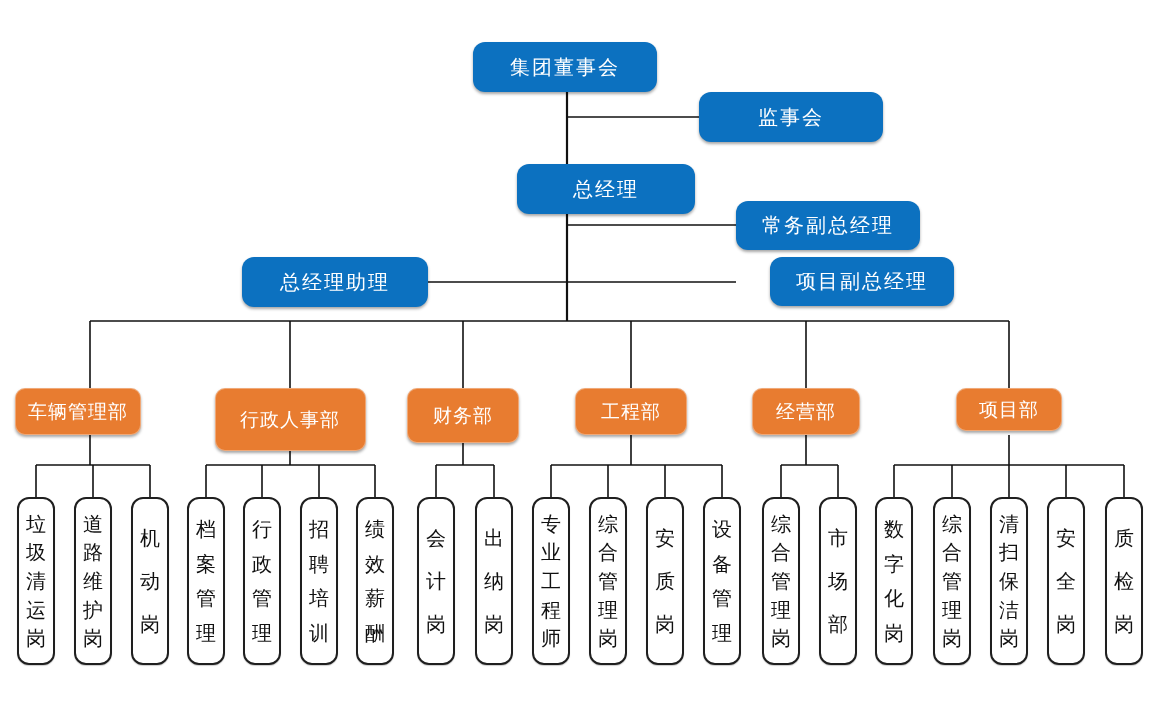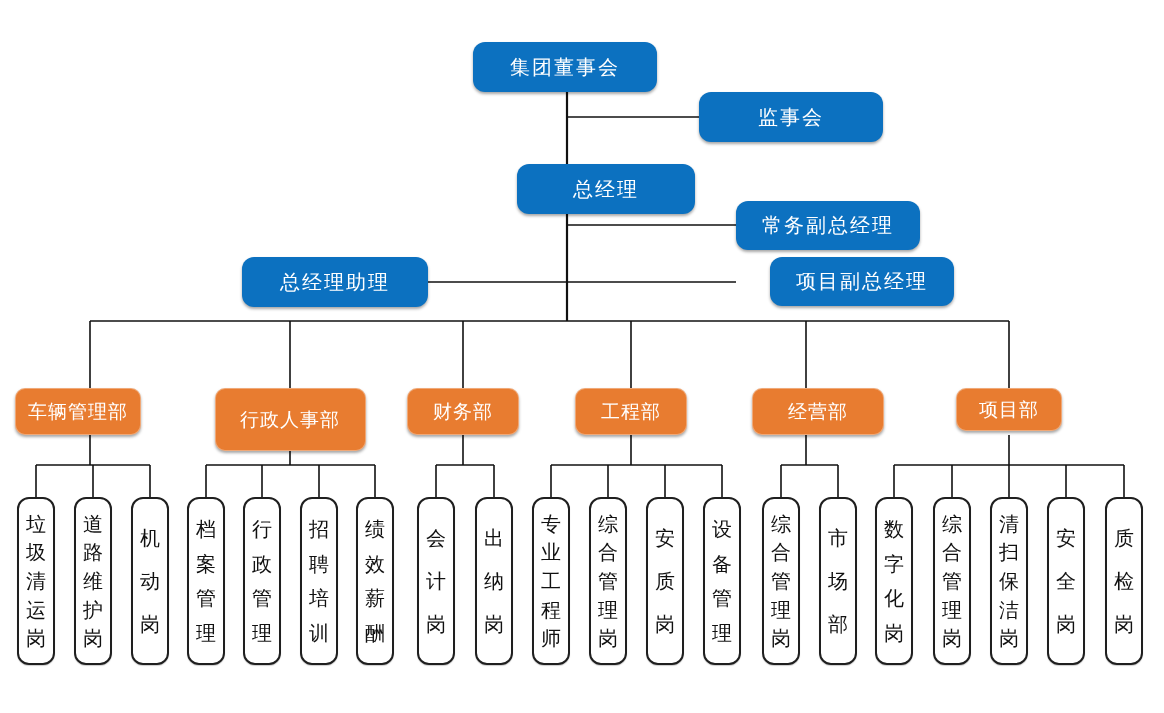--- a/index.html
+++ b/index.html
@@ -170,21 +170,21 @@
         <span>聘</span>
         <span>培</span>
         <span>训</span>
       </div>
       <div class="pos-box" style="left: 356px; top: 497px; width: 38px; height: 168px;">
         <span>绩</span>
         <span>效</span>
         <span>薪</span>
         <span>酬</span>
       </div>
-      <div class="box dept-box" style="left: 407px; top: 388px; width: 112px; height: 47px;">财务部</div>
+      <div class="box dept-box" style="left: 407px; top: 388px; width: 112px; height: 55px;">财务部</div>
       <div class="pos-box" style="left: 417px; top: 497px; width: 38px; height: 168px;">
         <span>会</span>
         <span>计</span>
         <span>岗</span>
       </div>
       <div class="pos-box" style="left: 475px; top: 497px; width: 38px; height: 168px;">
         <span>出</span>
         <span>纳</span>
         <span>岗</span>
       </div>
@@ -207,21 +207,21 @@
         <span>安</span>
         <span>质</span>
         <span>岗</span>
       </div>
       <div class="pos-box" style="left: 703px; top: 497px; width: 38px; height: 168px;">
         <span>设</span>
         <span>备</span>
         <span>管</span>
         <span>理</span>
       </div>
-      <div class="box dept-box" style="left: 752px; top: 388px; width: 132px; height: 47px;">经营部</div>
+      <div class="box dept-box" style="left: 752px; top: 388px; width: 108px; height: 47px;">经营部</div>
       <div class="pos-box" style="left: 762px; top: 497px; width: 38px; height: 168px;">
         <span>综</span>
         <span>合</span>
         <span>管</span>
         <span>理</span>
         <span>岗</span>
       </div>
       <div class="pos-box" style="left: 819px; top: 497px; width: 38px; height: 168px;">
         <span>市</span>
         <span>场</span>

